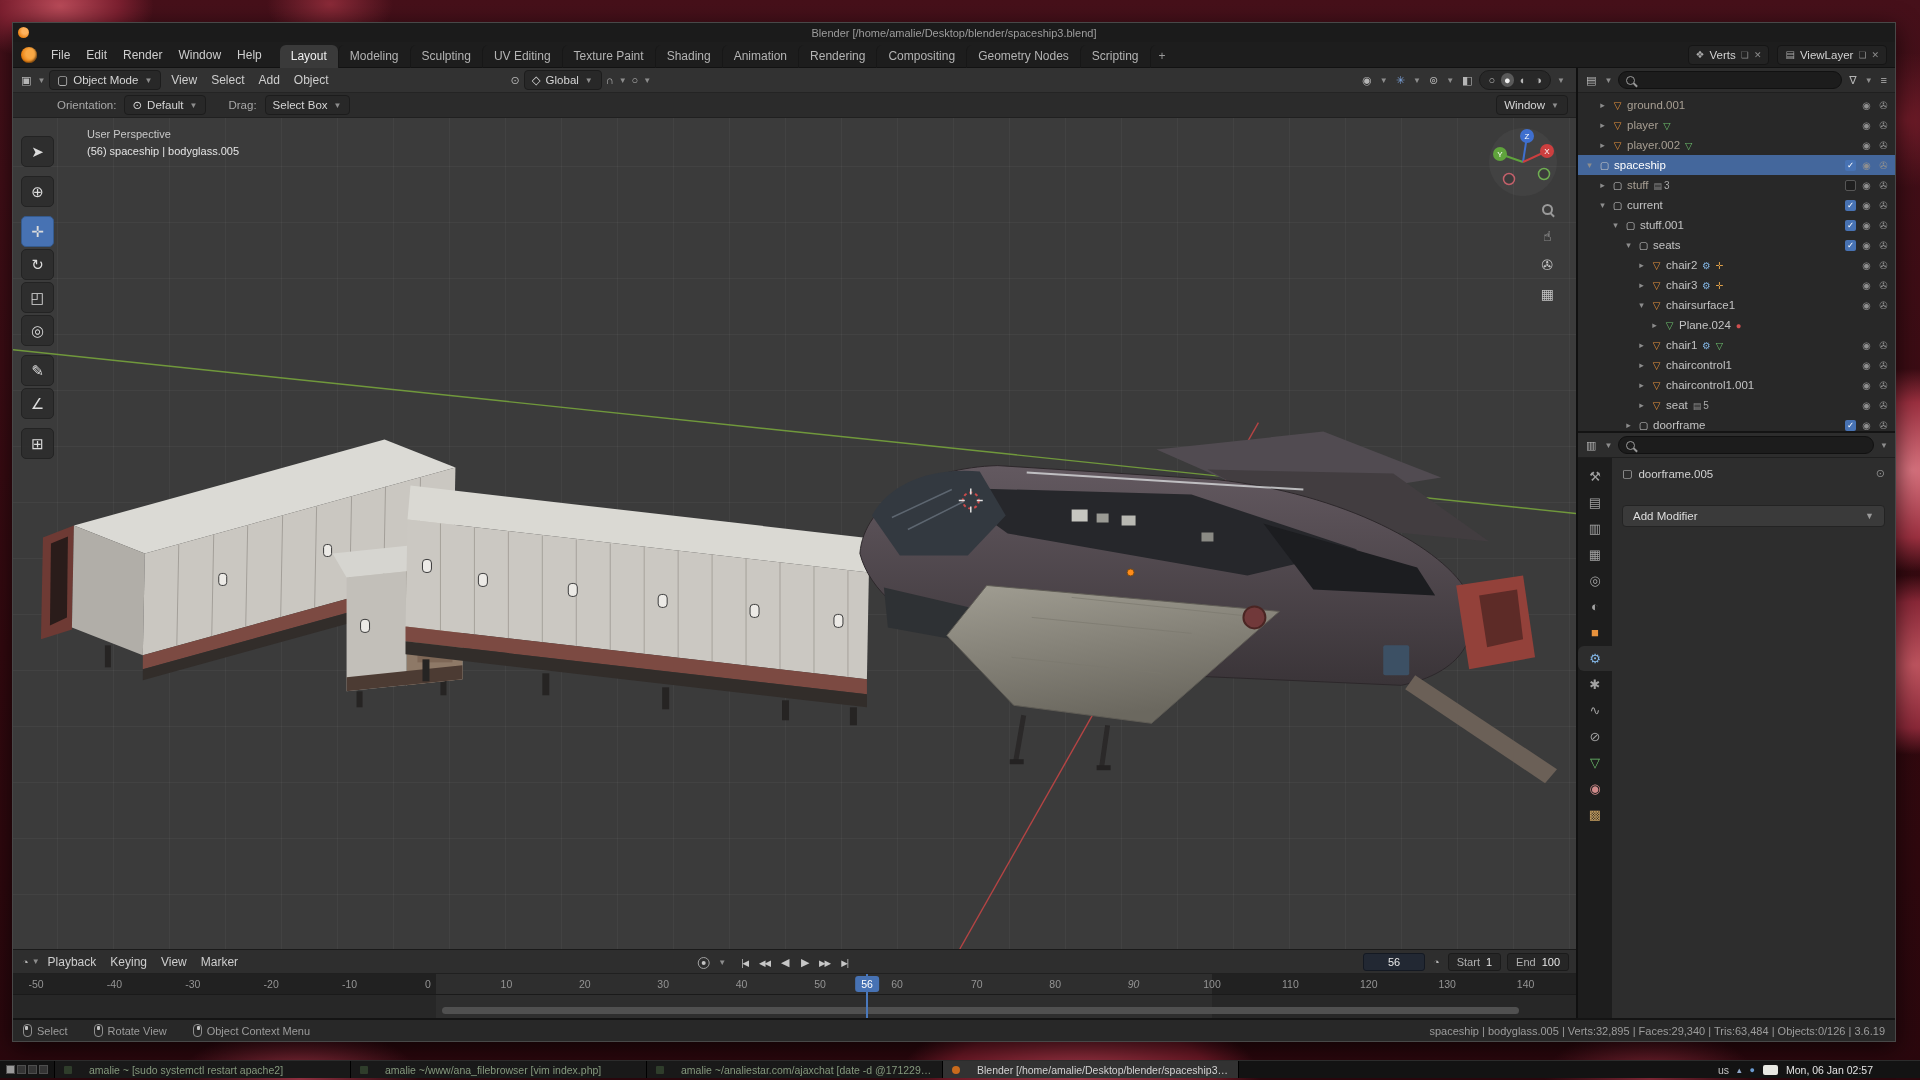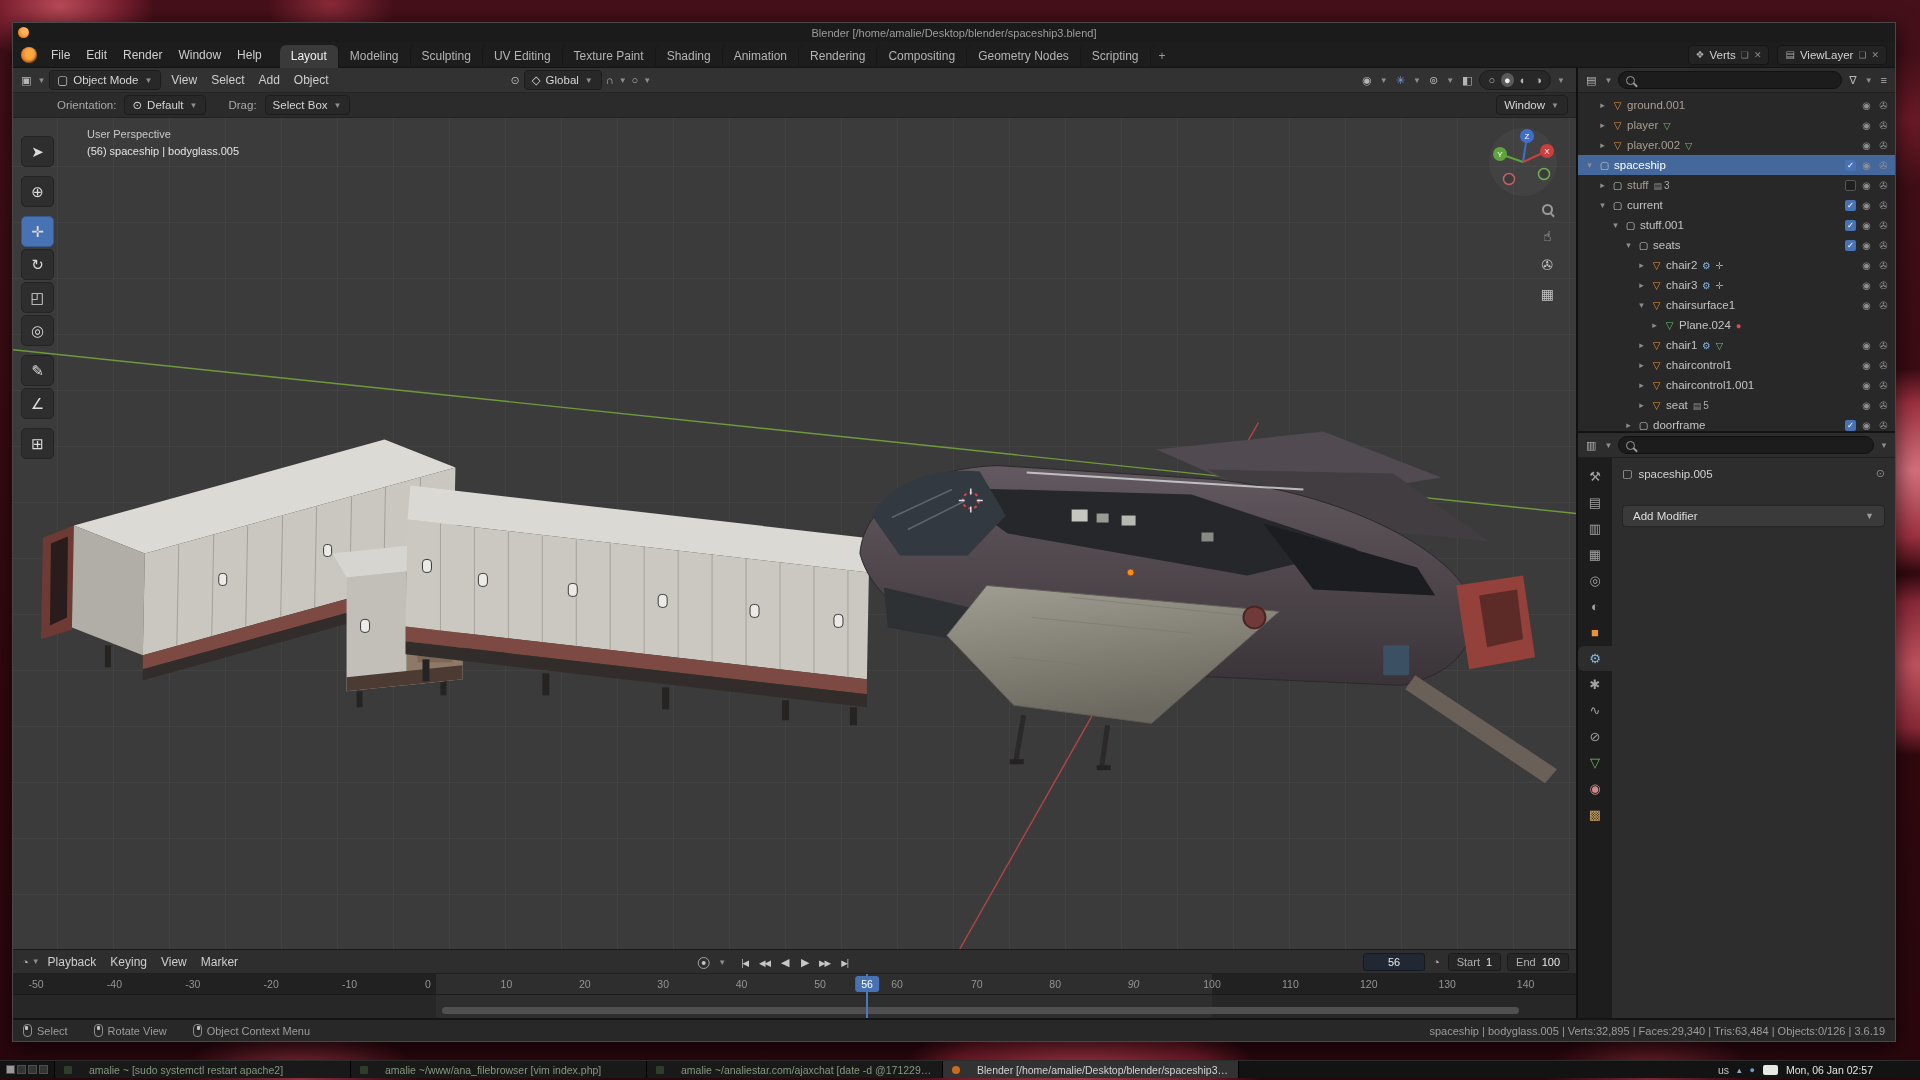--- a/index.html
+++ b/index.html
@@ -776,21 +776,21 @@
                 <div class="ptab">
                   <span class="pglyph" style="color: rgb(207, 138, 138);">◉</span>
                 </div>
                 <div class="ptab">
                   <span class="pglyph" style="color: rgb(200, 160, 96);">▩</span>
                 </div>
               </div>
             <div class="prop-content">
               <div class="breadcrumb">
                 <span class="ci">▢</span>
-                <span>spaceship.005</span>
+                <span>doorframe.005</span>
                 <span class="pin">⊙</span>
               </div>
               <div class="add-modifier">
                 <span>Add Modifier</span>
                 <span class="am-caret">▼</span>
               </div>
             </div>
           </div>
         </div>
 

